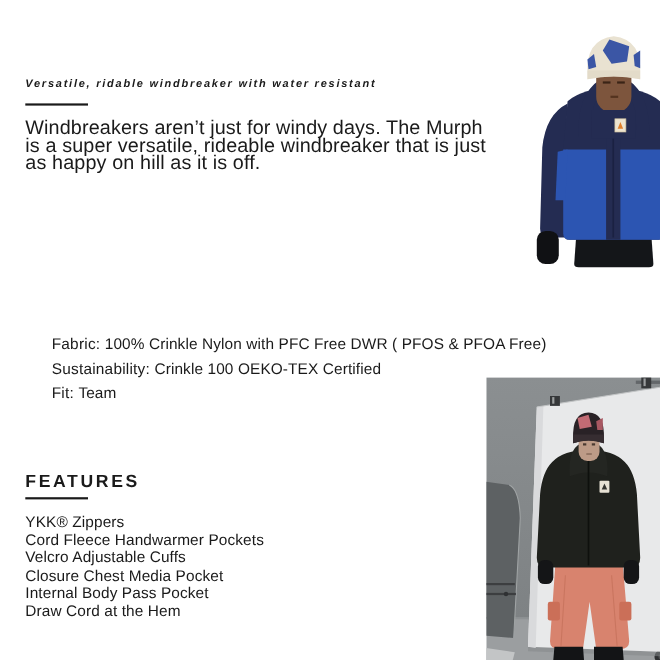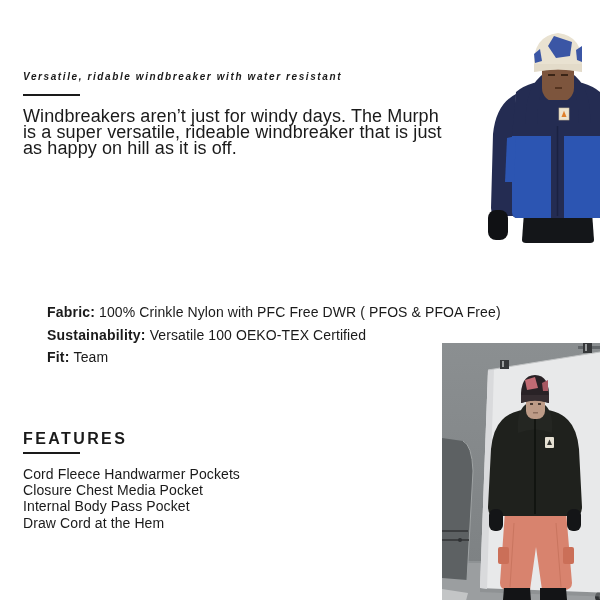--- a/index.html
+++ b/index.html
@@ -22,21 +22,21 @@
   }
   .divider-1{top:94px;}
   .divider-2{top:452px;}
   .para{
     left:23px;top:108px;width:420px;
     font-size:18px;line-height:16px;letter-spacing:0.1px;
     margin:0;
   }
   .specs{left:23px;top:301px;width:440px;font-size:14px;letter-spacing:0.1px;}
   .spec-row{line-height:22.5px;white-space:nowrap;}
-  .spec-label{font-weight:bold;letter-spacing:0.2px;margin-right:4px;padding-left:24px;}
+  .spec-label{font-weight:normal;letter-spacing:0.2px;margin-right:4px;padding-left:24px;}
   .features-heading{
     left:23px;top:430px;
     font-size:16px;font-weight:bold;letter-spacing:2.4px;
     margin:0;white-space:nowrap;
   }
   .features-list{
     left:23px;top:466px;margin:0;padding:0;list-style:none;
     font-size:14px;line-height:16.2px;letter-spacing:0.1px;
   }
   
@@ -54,32 +54,34 @@
     <h1 class="abs tagline">Versatile, ridable windbreaker with water resistant</h1>
     <div class="abs divider divider-1"></div>
     <p class="abs para">Windbreakers aren’t just for windy days. The Murph is a super versatile, rideable windbreaker that is just as happy on hill as it is off.</p>
   </section>
 
   <section class="abs specs">
     <div class="spec-row">
       <span class="spec-label">Fabric:</span><span>100% Crinkle Nylon with PFC Free DWR ( PFOS &amp; PFOA Free)</span>
     </div>
     <div class="spec-row">
-      <span class="spec-label">Sustainability:</span><span>Versatile 100 OEKO-TEX Certified</span>
+      <span class="spec-label">Sustainability:</span><span>Crinkle 100 OEKO-TEX Certified</span>
     </div>
     <div class="spec-row">
       <span class="spec-label">Fit:</span><span>Team</span>
     </div>
   </section>
 
   <section>
     <h2 class="abs features-heading">FEATURES</h2>
     <div class="abs divider divider-2"></div>
     <ul class="abs features-list">
+      <li>YKK® Zippers</li>
       <li>Cord Fleece Handwarmer Pockets</li>
+      <li>Velcro Adjustable Cuffs</li>
       <li>Closure Chest Media Pocket</li>
       <li>Internal Body Pass Pocket</li>
       <li>Draw Cord at the Hem</li>
     </ul>
   </section>
 
   <figure class="abs photo photo-front" aria-label="Model wearing navy and royal blue Murph windbreaker with cream patterned beanie">
     <svg viewBox="0 0 160 230">
       <g>
 

